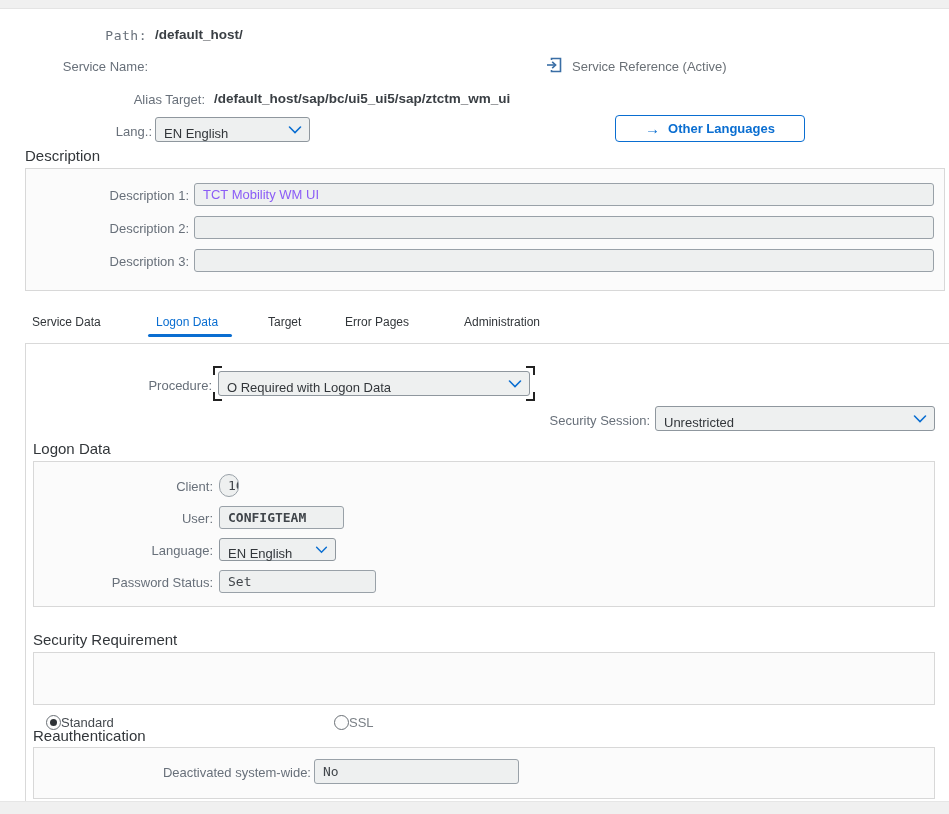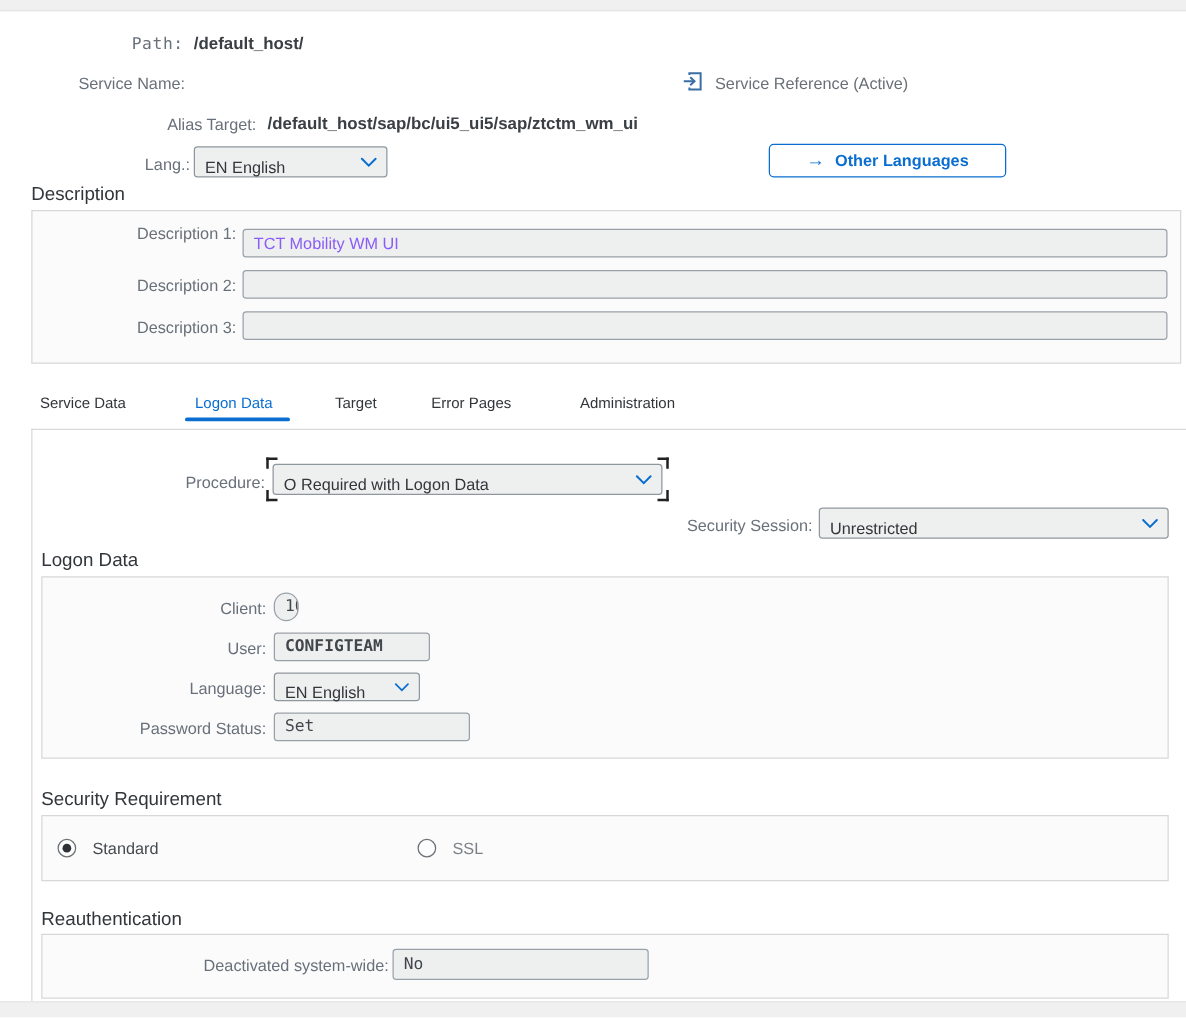--- a/index.html
+++ b/index.html
@@ -44,21 +44,21 @@
     border-top:1px solid #d9d9d9;border-left:1px solid #d9d9d9;background:#fff;}
 
   
   .focus-corners{position:absolute;pointer-events:none;}
   .focus-corners span{position:absolute;width:7px;height:7px;}
   .focus-corners .tl{left:0;top:0;border-top:2px solid #222;border-left:2px solid #222;}
   .focus-corners .tr{right:0;top:0;border-top:2px solid #222;border-right:2px solid #222;}
   .focus-corners .bl{left:0;bottom:0;border-bottom:2px solid #222;border-left:2px solid #222;}
   .focus-corners .br{right:0;bottom:0;border-bottom:2px solid #222;border-right:2px solid #222;}
 
-  .radio{position:absolute;display:flex;align-items:flex-start;gap:13px;cursor:pointer;}
+  .radio{position:absolute;display:flex;align-items:flex-start;cursor:pointer;margin-top:44px;}
   .radio .circle{width:15px;height:15px;border:1px solid #6a7076;border-radius:50%;
     background:#fdfdfd;box-sizing:border-box;position:relative;}
   .radio.selected .circle::after{content:"";position:absolute;left:3px;top:3px;width:7px;height:7px;
     border-radius:50%;background:#2e3236;}
   .radio .rlabel{font-size:13px;color:#44494e;}
   .radio.dim .rlabel{color:#7b8187;}
 
   .sans-val{font-family:"Liberation Sans",sans-serif;}
   .icon-btn{position:absolute;cursor:pointer;line-height:0;}
   .ref-text{position:absolute;font-size:13px;color:#6a7076;white-space:nowrap;}
@@ -96,21 +96,21 @@
     </span>
   </div>
 
   <div class="btn-outline" style="left:615px;top:115px;width:190px;height:27px;">
     <span class="arrow">→</span>
     <span>Other Languages</span>
   </div>
 
   <div class="section-title" style="left:25px;top:147px;">Description</div>
   <div class="groupbox" style="left:25px;top:168px;width:920px;height:123px;">
-    <div class="lbl" style="left:0;width:163px;top:10px;text-align:right;">Description 1:</div>
+    <div class="lbl" style="left:0;width:163px;top:19px;text-align:right;">Description 1:</div>
     <div class="input sans-val" style="left:168px;top:14px;width:740px;height:23px;font-family:'Liberation Sans',sans-serif;color:#8b5cf6;">
       <span>TCT Mobility WM UI</span>
     </div>
     <div class="lbl" style="left:0;width:163px;top:52px;">Description 2:</div>
     <div class="input sans-val" style="left:168px;top:47px;width:740px;height:23px;font-family:'Liberation Sans',sans-serif;">
       <span></span>
     </div>
     <div class="lbl" style="left:0;width:163px;top:85px;">Description 3:</div>
     <div class="input sans-val" style="left:168px;top:80px;width:740px;height:23px;font-family:'Liberation Sans',sans-serif;">
       <span></span>

